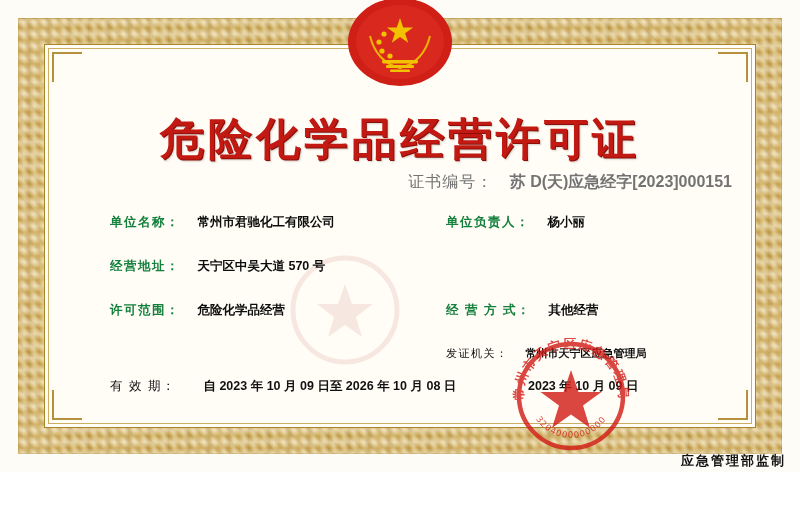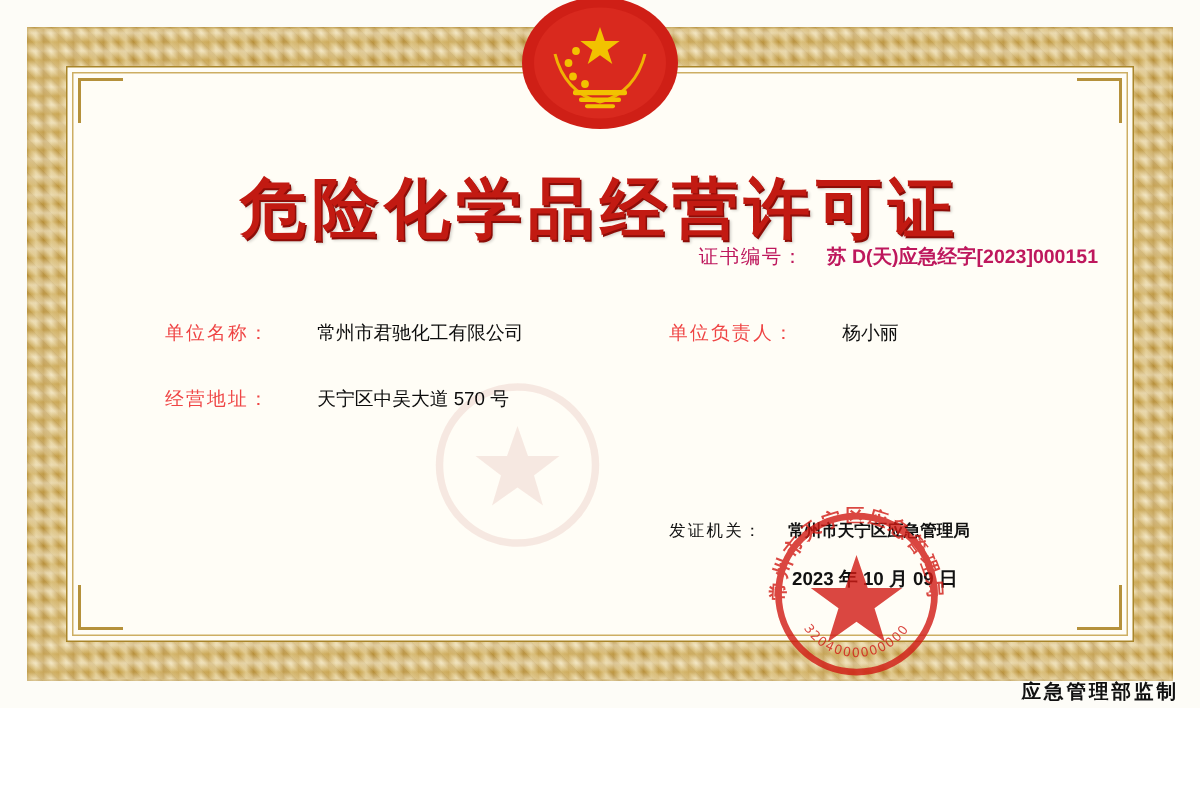--- a/index.html
+++ b/index.html
@@ -117,24 +117,24 @@
     font-size: 44px;
     font-weight: bold;
     letter-spacing: 4px;
     color: #c21a12;
     text-shadow: 1px 1px 0 #8d0d08, 2px 2px 2px rgba(0,0,0,0.18);
     white-space: nowrap;
   }
 
   .cert-no {
     position: absolute;
-    top: 106px;
+    top: 116px;
     right: 12px;
-    font-size: 13px;
-    color: #be185d;
+    font-size: 16px;
+    color: #737373;
     white-space: nowrap;
   }
   .cert-no .label { margin-right: 12px; letter-spacing: 1px; }
   .cert-no .value { font-weight: bold; }
 
   .fields {
     position: absolute;
     top: 158px;
     left: 0;
     right: 0;
@@ -144,25 +144,26 @@
     height: 44px;
   }
   .fld {
     position: absolute;
     font-size: 12.5px;
     color: #111;
     white-space: nowrap;
   }
   .fld .label {
     letter-spacing: 1.5px;
-    color: #ef4444;
+    color: #15803d;
+    font-weight: bold;
   }
   .fld .value {
-    font-weight: normal;
-    margin-left: 28px;
+    font-weight: bold;
+    margin-left: 14px;
     color: #0d0d0d;
   }
   .col-left  { left: 54px; }
   .col-right { left: 390px; }
 
   .issuer {
     position: absolute;
     top: 290px;
     left: 390px;
     font-size: 11px;
@@ -293,30 +294,44 @@
         </div>
       </div>
 
       <div class="field-row">
         <div class="fld col-left">
           <span class="label">经营地址：</span>
           <span class="value">天宁区中吴大道 570 号</span>
         </div>
       </div>
 
+      <div class="field-row">
+        <div class="fld col-left">
+          <span class="label">许可范围：</span>
+          <span class="value">危险化学品经营</span>
+        </div>
+        <div class="fld col-right">
+          <span class="label">经 营 方 式：</span>
+          <span class="value">其他经营</span>
+        </div>
+      </div>
 
     </div>
 
     <div class="issuer">
       <span class="label">发证机关：</span>
       <span class="value">常州市天宁区应急管理局</span>
     </div>
 
     <div class="issue-date">2023 年 10 月 09 日</div>
 
+    <div class="validity">
+      <span class="label">有 效 期：</span>
+      <span class="value">自 2023 年 10 月 09 日至 2026 年 10 月 08 日</span>
+    </div>
 
   </div>
 
   <div class="seal">
     <svg viewBox="0 0 132 132" width="132" height="132" aria-hidden="true">
       <defs>
         <path id="sealTop" d="M 18,66 A 48,48 0 0 1 114,66"></path>
         <path id="sealBottom" d="M 24,66 A 42,42 0 0 0 108,66"></path>
       </defs>
       <circle cx="66" cy="66" r="52" fill="none" stroke="#d11a14" stroke-width="4.5"></circle>

